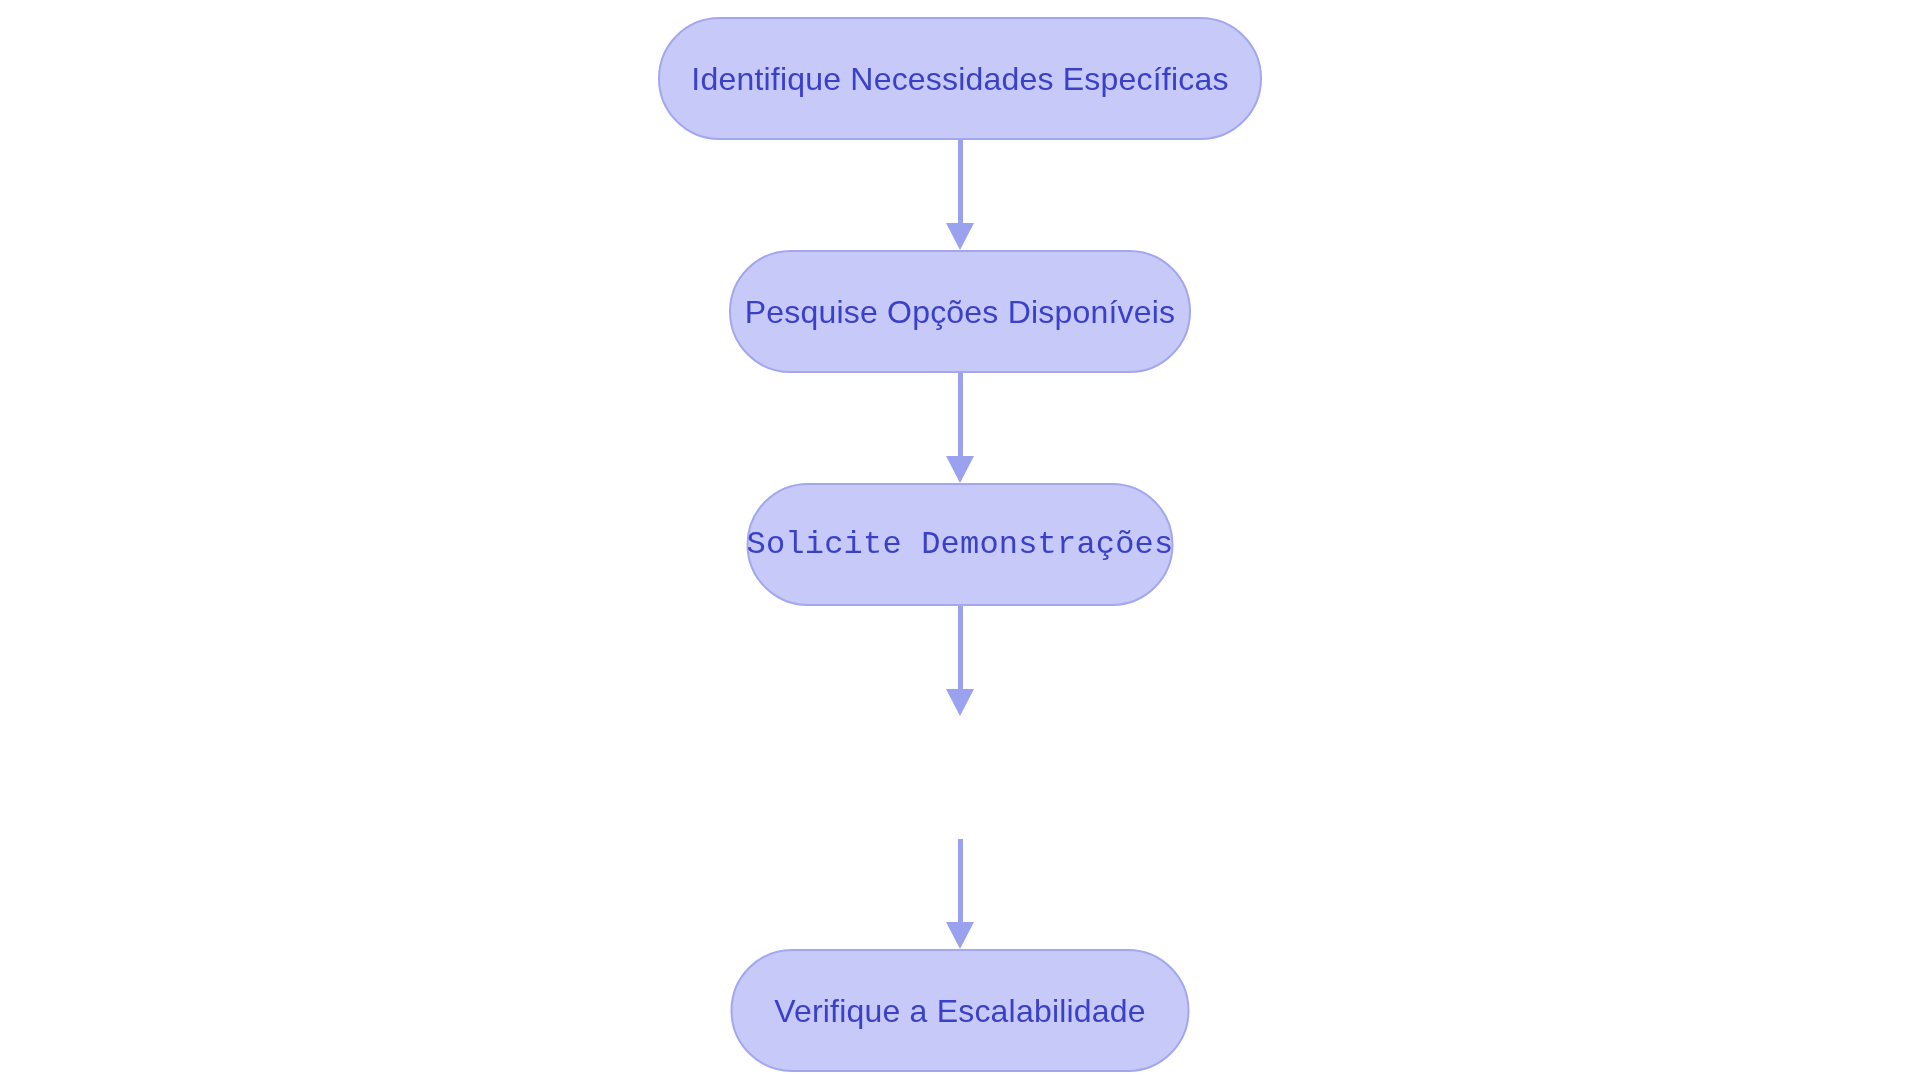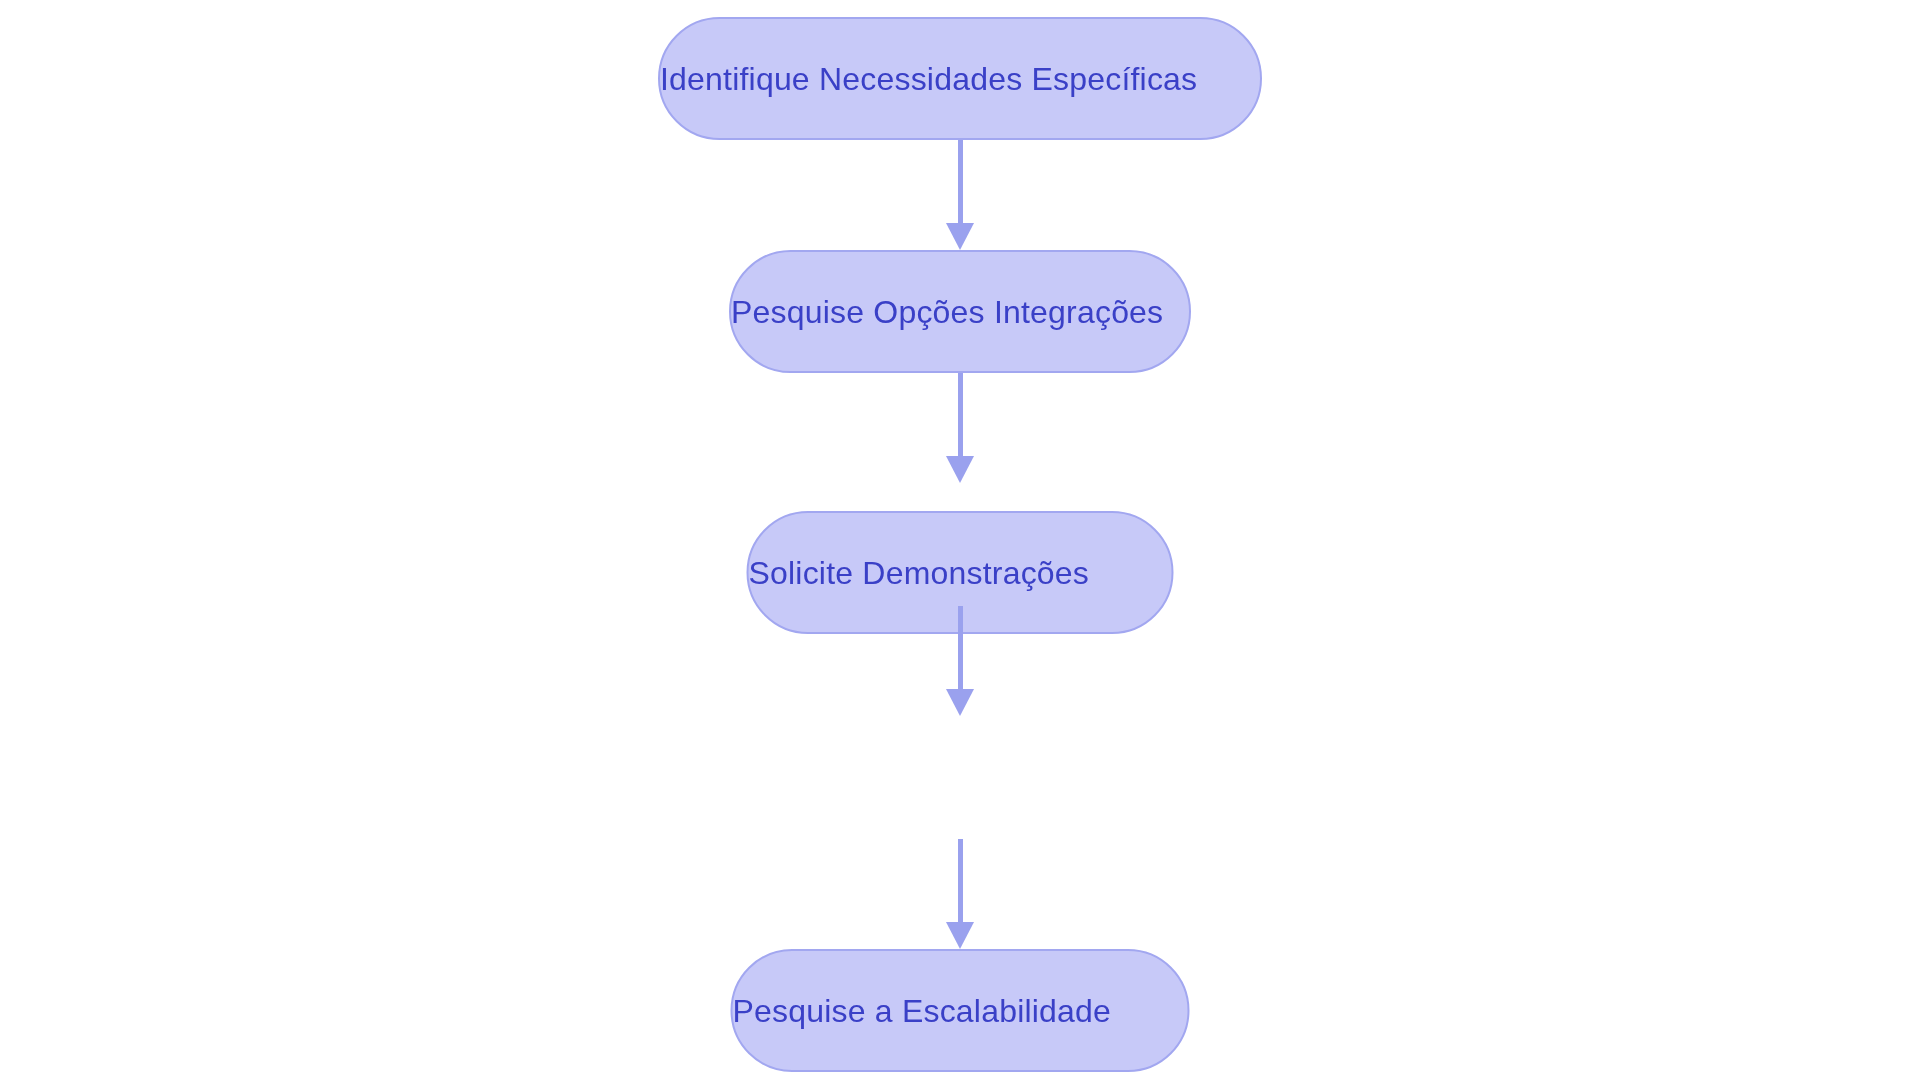--- a/index.html
+++ b/index.html
@@ -26,32 +26,32 @@
   .node {
     position: absolute;
     left: 50%;
     transform: translateX(-50%);
     height: 123px;
     background: var(--node-fill, #c7c9f8);
     border: 2px solid var(--node-border, #a2a7f0);
     border-radius: 62px;
     display: flex;
     align-items: center;
-    justify-content: flex-start;
+    justify-content: center;
   }
   .node-label {
     font-size: 32px;
     line-height: 1;
     color: var(--node-text, #3a40c7);
     white-space: nowrap;
     letter-spacing: 0.2px;
   }
   .node-1 { top: 17px;  width: 604px; }
   .node-2 { top: 250px; width: 462px; }
-  .node-3 { top: 511px; width: 427px; }
+  .node-3 { top: 483px; width: 427px; font-family: Liberation Mono, monospace; }
   .node-4 { top: 716px; width: 378px; }
   .node-5 { top: 949px; width: 459px; }
 
   .arrow {
     position: absolute;
     left: 50%;
     transform: translateX(-50%);
     width: 28px;
     height: 110px;
     display: flex;
@@ -83,21 +83,21 @@
   <div class="node node-1">
     <span class="node-label">Identifique Necessidades Específicas</span>
   </div>
 
   <div class="arrow arrow-1">
     <div class="arrow-line"></div>
     <div class="arrow-head"></div>
   </div>
 
   <div class="node node-2">
-    <span class="node-label">Pesquise Opções Integrações</span>
+    <span class="node-label">Pesquise Opções Disponíveis</span>
   </div>
 
   <div class="arrow arrow-2">
     <div class="arrow-line"></div>
     <div class="arrow-head"></div>
   </div>
 
   <div class="node node-3">
     <span class="node-label">Solicite Demonstrações</span>
   </div>
@@ -107,16 +107,16 @@
     <div class="arrow-head"></div>
   </div>
 
 
   <div class="arrow arrow-4">
     <div class="arrow-line"></div>
     <div class="arrow-head"></div>
   </div>
 
   <div class="node node-5">
-    <span class="node-label">Pesquise a Escalabilidade</span>
+    <span class="node-label">Verifique a Escalabilidade</span>
   </div>
 
 </div>
 
 </body></html>

